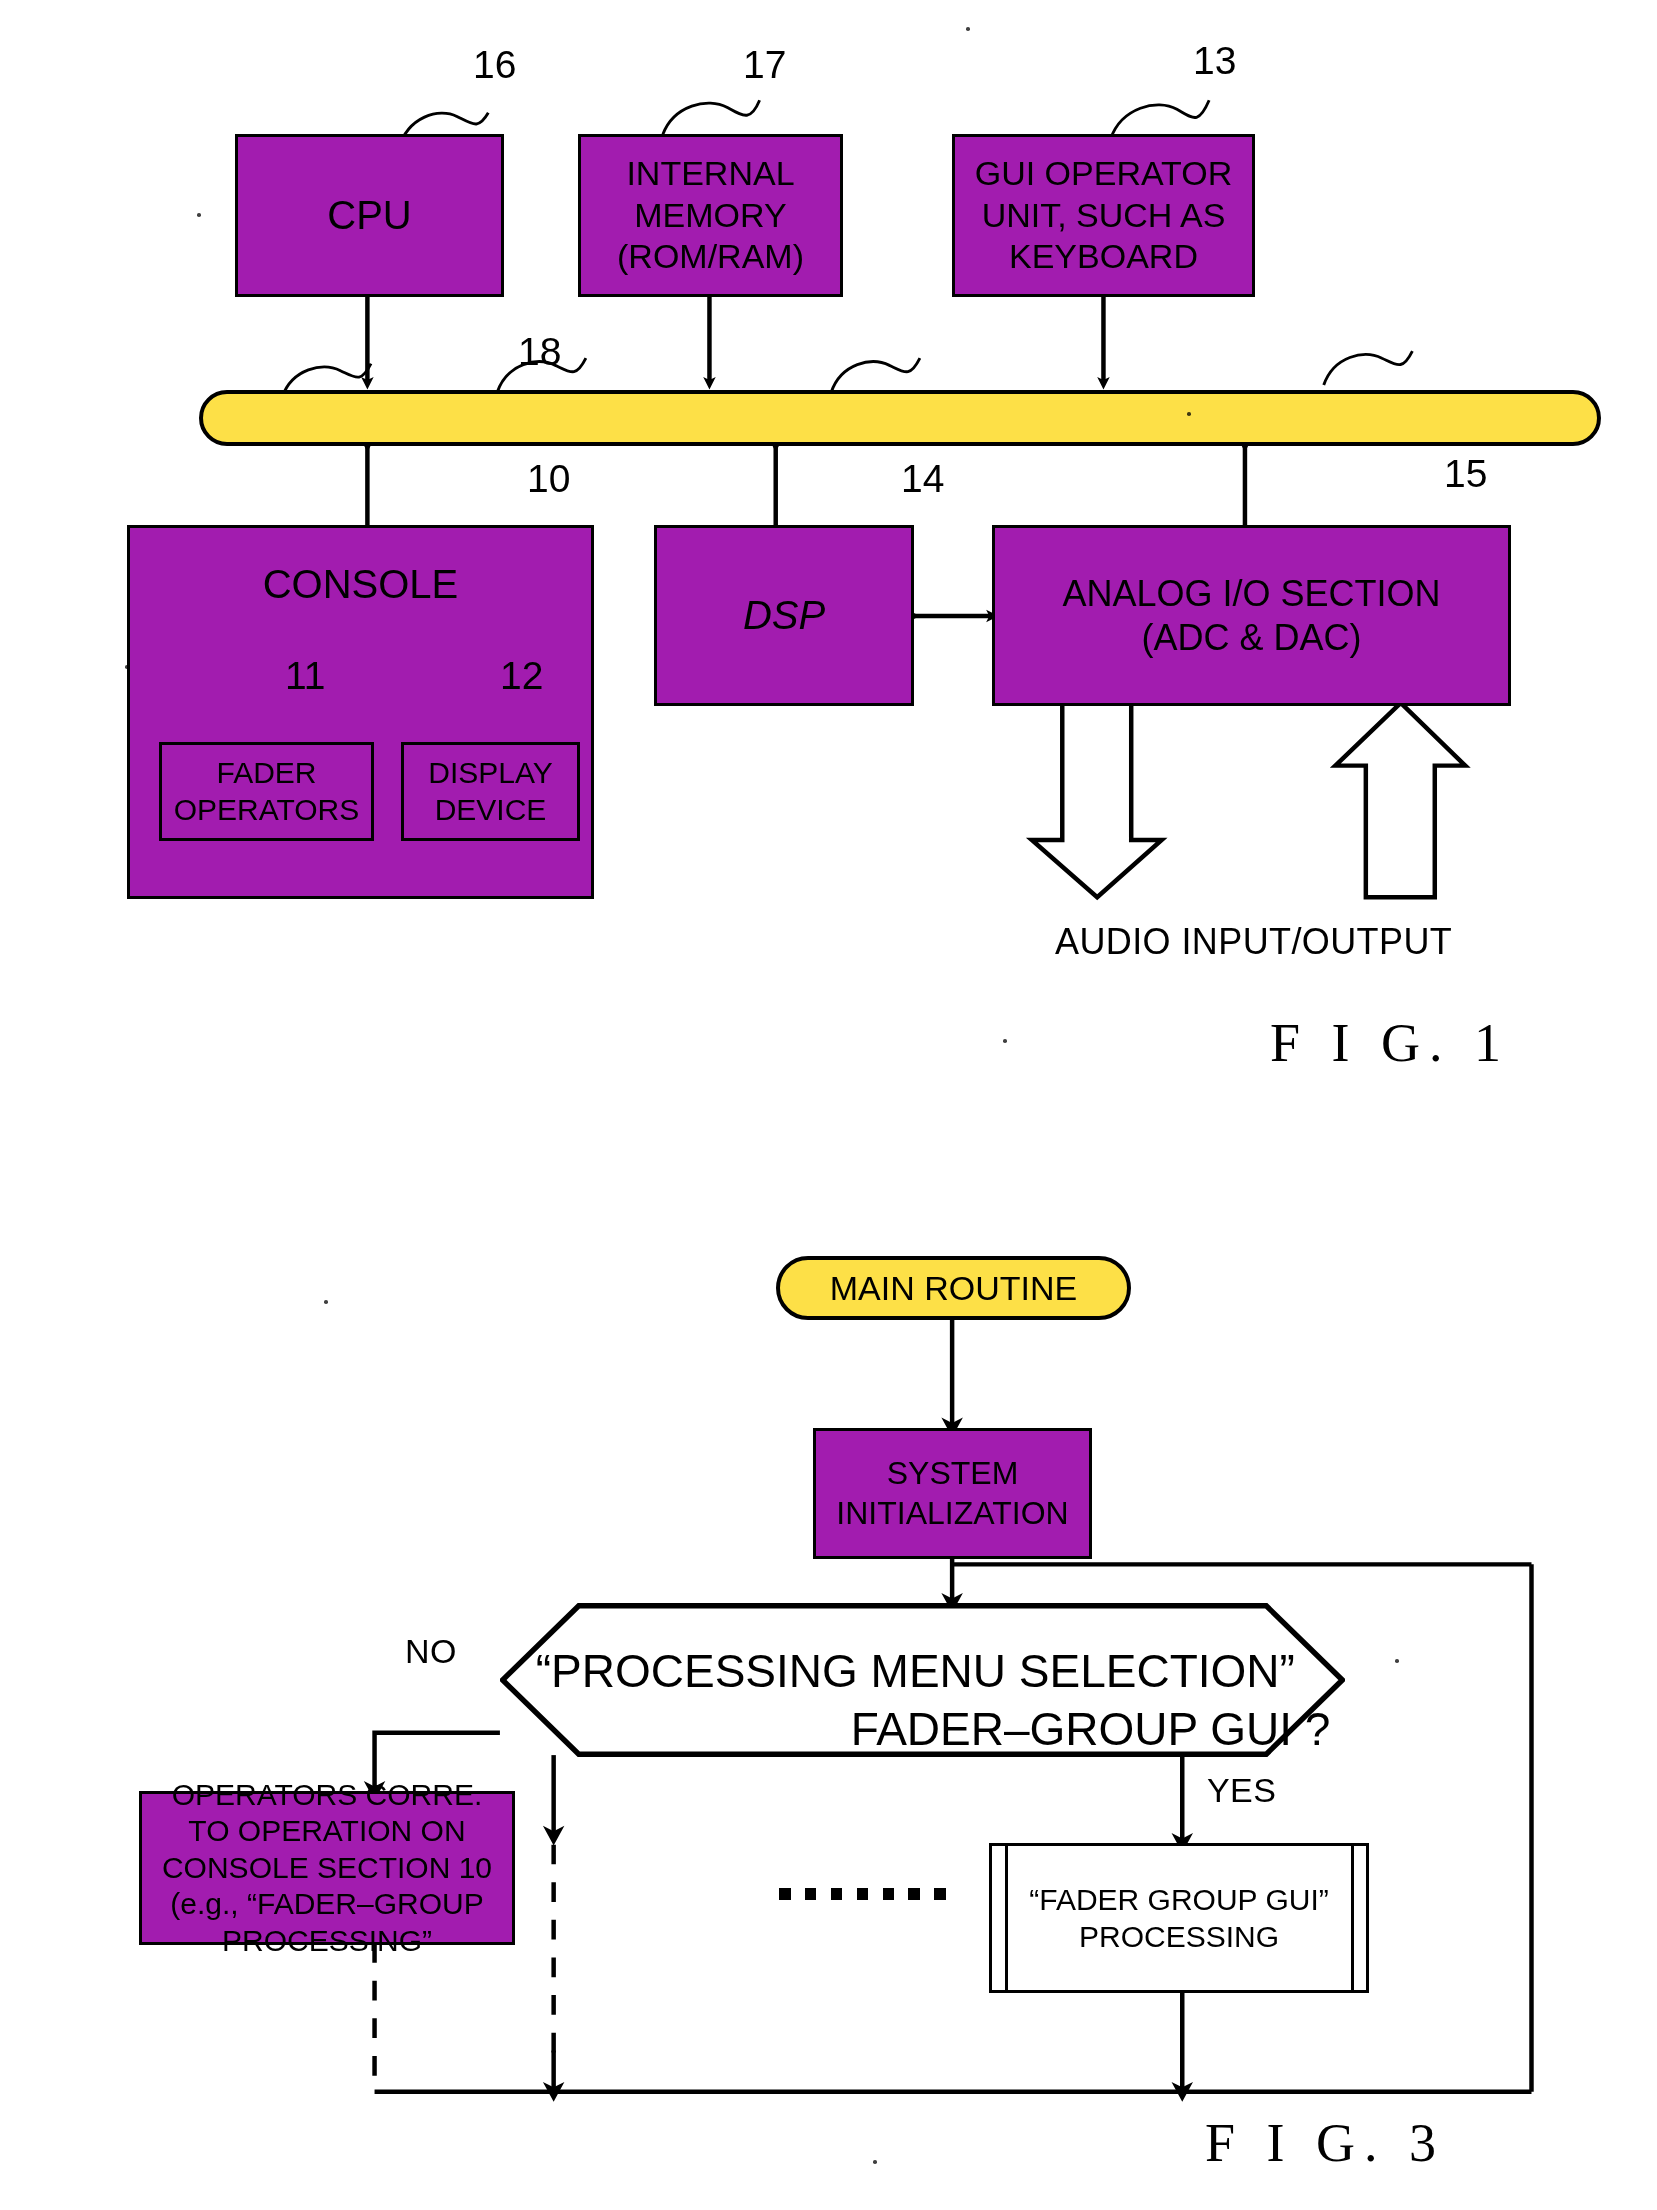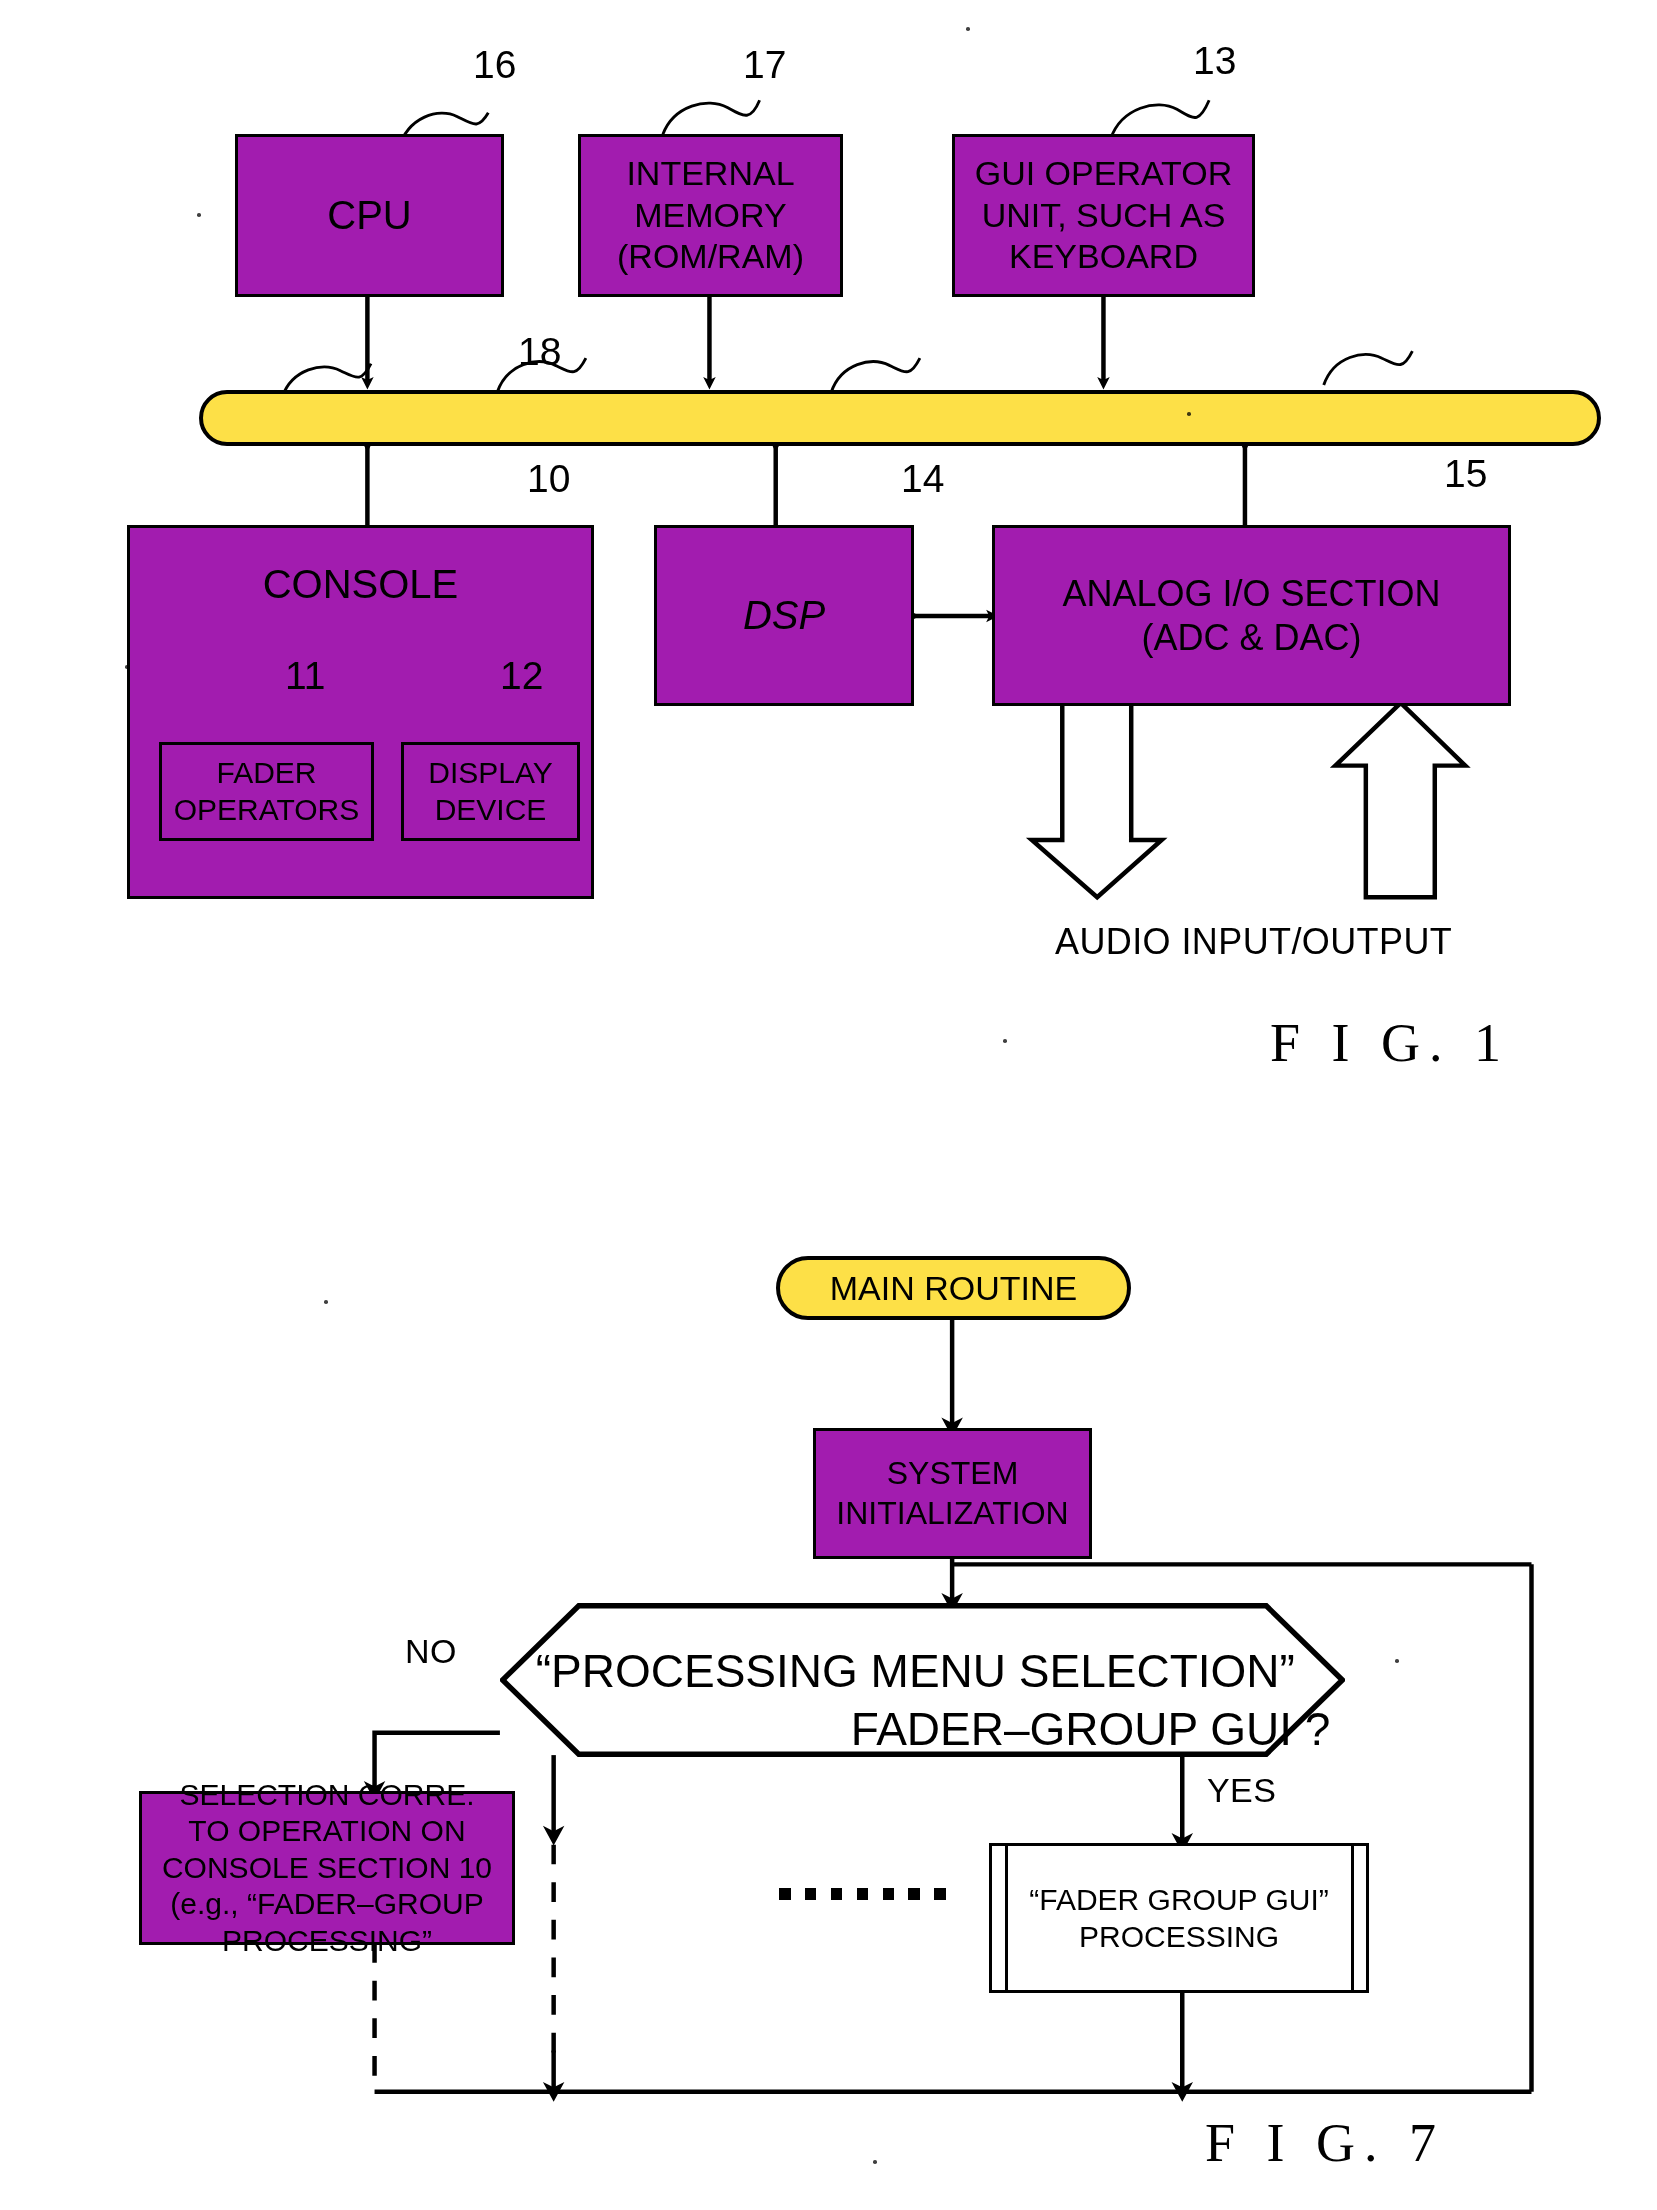--- a/index.html
+++ b/index.html
@@ -246,21 +246,21 @@
     </svg>
     <div class="hextext" style="top:41px;left:-7.2px;">“PROCESSING MENU SELECTION”</div>
     <div class="hextext" style="top:99px;left:168px;">FADER–GROUP GUI ?</div>
   </div>
 
   <div class="lbl t38" style="left:405px;top:1632px;">NO</div>
   <div class="lbl t38" style="left:1207px;top:1771px;">YES</div>
 
   <div class="box" style="left:139px;top:1791px;width:376px;height:154px;">
     <div class="lines t34">
-      <div>SELECTION CORRE.</div>
+      <div>OPERATORS CORRE.</div>
       <div>TO OPERATION ON</div>
       <div>CONSOLE SECTION 10</div>
       <div>(e.g., “FADER–GROUP</div>
       <div>PROCESSING”</div>
     </div>
   </div>
 
   <div class="dots" style="left:779px;top:1888px;">
     <i></i>
       <i></i>
@@ -273,21 +273,21 @@
 
   <div class="dblbox" style="left:989px;top:1843px;width:380px;height:150px;">
     <div class="inner">
       <div>
         <div>“FADER GROUP GUI”</div>
         <div>PROCESSING</div>
       </div>
     </div>
   </div>
 
-  <div class="figlabel" style="left:1205px;top:2112px;">F I G.  7</div>
+  <div class="figlabel" style="left:1205px;top:2112px;">F I G.  3</div>
 
   <div class="speck" style="left:966px;top:27px;"></div>
   <div class="speck" style="left:197px;top:213px;"></div>
   <div class="speck" style="left:1187px;top:412px;"></div>
   <div class="speck" style="left:125px;top:665px;"></div>
   <div class="speck" style="left:1003px;top:1039px;"></div>
   <div class="speck" style="left:324px;top:1300px;"></div>
   <div class="speck" style="left:1395px;top:1659px;"></div>
   <div class="speck" style="left:873px;top:2160px;"></div>
 

